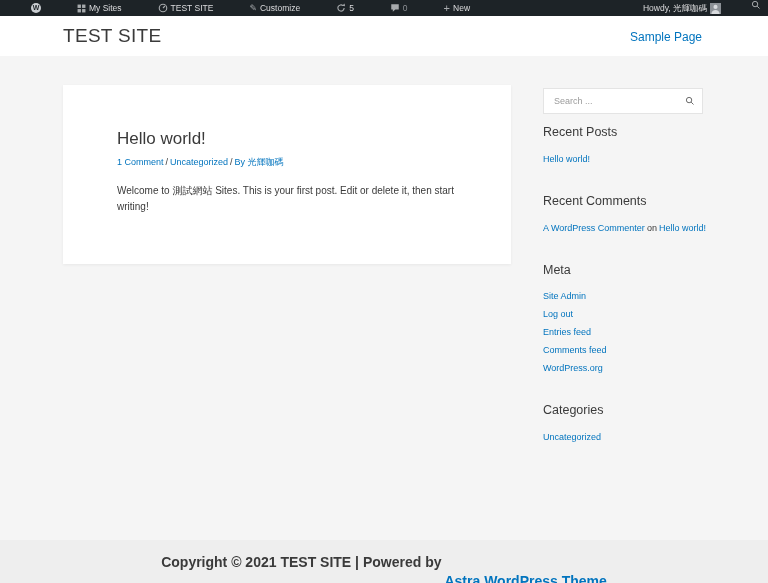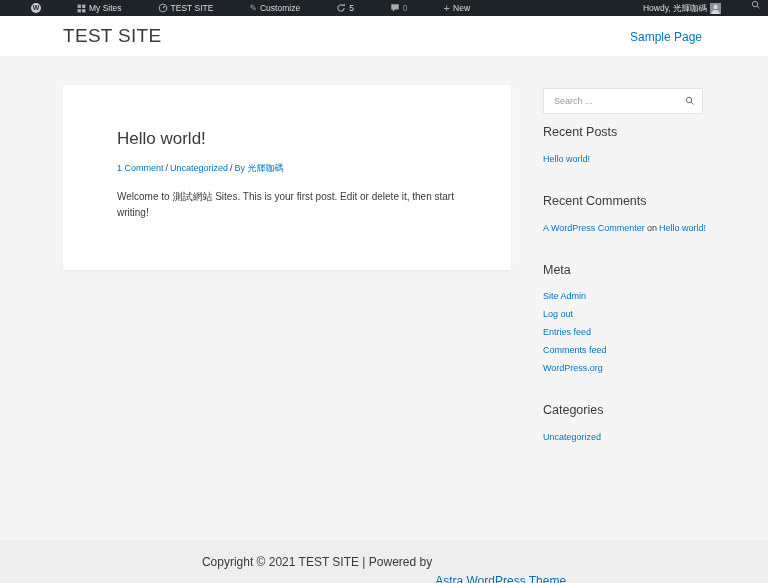--- a/index.html
+++ b/index.html
@@ -46,21 +46,21 @@
     padding: 29px 63px 0 63px;
     display: flex; gap: 32px; align-items: flex-start;
   }
   .primary { width: 448px; }
   .post-card {
     background: #ffffff;
     box-shadow: 0 1px 3px rgba(0,0,0,0.06);
     padding: 44px 54px 40px 54px;
   }
   .entry-title { font-size: 17px; font-weight: 500; color: #3a3a3a; margin: 0; line-height: 1.2; cursor: pointer; }
-  .entry-meta { margin-top: 13px; font-size: 9px; color: #3a3a3a; }
+  .entry-meta { margin-top: 7px; font-size: 9px; color: #3a3a3a; }
   .entry-meta a { color: #0274be; }
   .entry-meta .sep { color: #3a3a3a; margin: 0 2px; }
   .entry-content { margin-top: 14px; font-size: 10px; color: #3a3a3a; line-height: 1.55; }
 
   
   .sidebar { width: 160px; margin-top: 3px; font-size: 9px; }
   .search-form { position: relative; }
   .search-input {
     width: 100%; height: 26px;
     border: 1px solid #e4e4e4; background: #ffffff;
@@ -83,21 +83,21 @@
   .widget li { line-height: 9px; }
   .widget li + li { margin-top: 9px; }
   .widget a { color: #0274be; }
   .rc-line { white-space: nowrap; color: #3a3a3a; }
   .rc-line .on { margin: 0 2px; }
 
   
   .site-footer {
     height: 43px; background: #eeeeee;
     display: flex; align-items: center; justify-content: center;
-    font-size: 12px; color: #3a3a3a; gap: 3px;
+    font-size: 14px; color: #3a3a3a; gap: 3px; font-weight: bold;
   }
   .site-footer a { color: #0274be; margin-top: 38px; }
 </style>
 </head>
 <body>
 
 <div class="adminbar">
   <div class="ab-left">
     <span class="ab-item">
       <span class="wp-badge">W</span>

